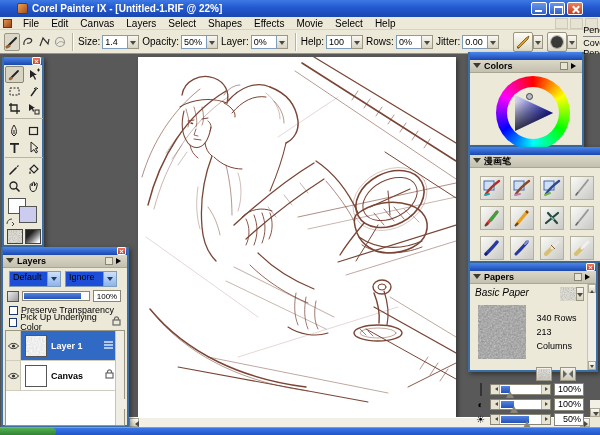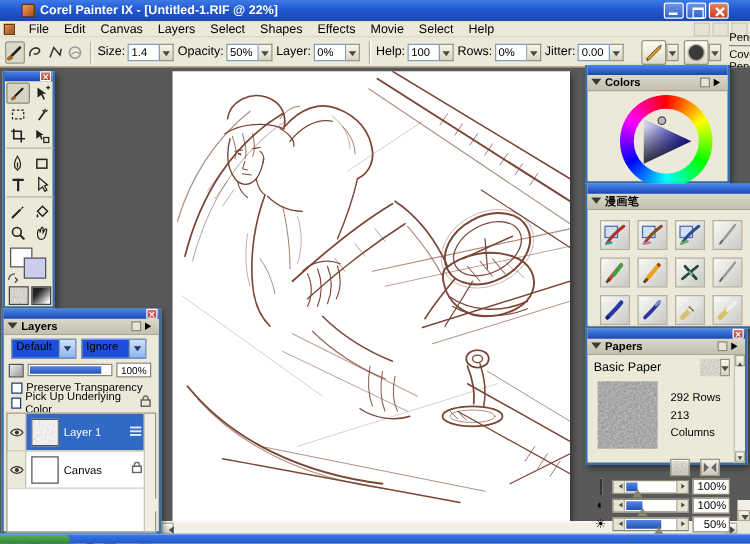--- a/index.html
+++ b/index.html
@@ -104,21 +104,21 @@
   .mcell{width:24px;height:24px;border:1px solid #b4b0a0;background:linear-gradient(135deg,#fafaf6,#c8c8c4);
     display:flex;align-items:center;justify-content:center;}
   .pscroll{position:absolute;right:0;top:21px;bottom:0;width:9px;background:#f0eee4;border-left:1px solid #c8c4b4;}
   .pscroll .up,.pscroll .dn{position:absolute;left:0;width:8px;height:9px;border:1px solid #aca894;
     background:linear-gradient(180deg,#fdfcf6,#d8d4c4);}
   .pscroll .up{top:0;} .pscroll .dn{bottom:0;}
   .pscroll .up::after{content:"";position:absolute;left:1px;top:3px;border:2px solid transparent;border-bottom:3px solid #4a4a42;}
   .pscroll .dn::after{content:"";position:absolute;left:1px;top:3px;border:2px solid transparent;border-top:3px solid #4a4a42;}
 
   
-  .paperrow{display:flex;align-items:center;padding:3px 12px 2px 5px;}
+  .paperrow{display:flex;align-items:flex-start;padding:3px 12px 2px 5px;font-style:italic;}
   .pthumb{margin-left:auto;display:flex;align-items:center;}
   .pthumb .dd{width:8px;height:14px;background:linear-gradient(180deg,#f8f6ee,#d8d4c4);border:1px solid #9a9682;position:relative;}
   .pthumb .dd::after{content:"";position:absolute;left:0px;top:5px;border:3px solid transparent;border-top:4px solid #4a4a42;}
   .paperbody{display:flex;padding:2px 12px 0 8px;}
   .pinfo{margin-left:10px;font-size:9px;line-height:14px;padding-top:6px;}
   .pbtns{display:flex;gap:8px;margin-top:14px;}
   .pminibtn{width:16px;height:14px;border:1px solid #9a9682;background:linear-gradient(180deg,#f4f2ea,#ccc8b8);
     display:flex;align-items:center;justify-content:center;overflow:hidden;}
   .prow{display:flex;align-items:center;padding:2px 12px 1px 4px;height:15px;}
   .picon{width:13px;text-align:center;font-size:10px;}
@@ -147,21 +147,21 @@
   .lopval{width:28px;height:12px;border:1px solid #8a8676;background:#fff;font-size:8px;
     display:flex;align-items:center;justify-content:center;}
   .lcheck{display:flex;align-items:center;gap:3px;padding:0 6px;height:12px;font-size:9px;}
   .cb{width:9px;height:9px;border:1px solid #1a3a6a;background:#fff;}
   .locksp{margin-left:auto;}
   .llist{margin:2px 2px 0 2px;border:1px solid #9a9682;background:#fff;height:96px;position:relative;overflow:hidden;}
   .lrow{display:flex;align-items:center;height:30px;border-bottom:1px solid #d0ccc0;position:relative;}
   .lrow.sel{background:#316ac5;color:#fff;}
   .eyecol{width:15px;height:100%;display:flex;align-items:center;justify-content:center;border-right:1px solid #c8c4b4;background:#ece9d8;}
   .lthumb{width:22px;height:22px;border:1px solid #555;margin:0 4px;background:#fff;overflow:hidden;}
-  .lname{font-size:9px;}
+  .lname{font-size:9px;font-weight:bold;}
   .rico{position:absolute;right:10px;top:8px;}
   .llscroll{position:absolute;right:0;top:0;bottom:0;width:9px;background:#f0eee4;border-left:1px solid #c8c4b4;}
   .lbot{display:flex;align-items:center;gap:3px;padding:2px 4px;height:15px;}
   .trash{margin-left:14px;}
   .lbscroll{position:absolute;right:1px;bottom:16px;width:9px;height:10px;background:#f0eee4;}
 
   
   .taskbar{position:absolute;left:0;top:427px;width:600px;height:8px;
     background:linear-gradient(180deg,#3a77e8,#1f55c8);border-top:1px solid #6aa0f4;}
   .startfrag{position:absolute;left:0;top:0;width:56px;height:8px;border-radius:0 6px 6px 0;
@@ -772,21 +772,21 @@
     <div class="paperbody">
       <svg width="54" height="54">
           <filter id="n4">
             <feTurbulence type="fractalNoise" baseFrequency="0.55" numOctaves="3"></feTurbulence>
             <feColorMatrix type="saturate" values="0"></feColorMatrix>
           </filter>
           <rect width="54" height="54" fill="#9a9a9a"></rect>
           <rect width="54" height="54" filter="url(#n4)" opacity="0.9"></rect>
         </svg>
       <div class="pinfo">
-        <div>292 Rows</div>
+        <div>340 Rows</div>
         <div>213 Columns</div>
         <div class="pbtns">
           <div class="pminibtn">
             <svg width="12" height="10">
                 <filter id="n5">
                   <feTurbulence type="fractalNoise" baseFrequency="0.9" numOctaves="2"></feTurbulence>
                   <feColorMatrix type="saturate" values="0"></feColorMatrix>
                 </filter>
                 <rect width="12" height="10" filter="url(#n5)"></rect>
               </svg>

